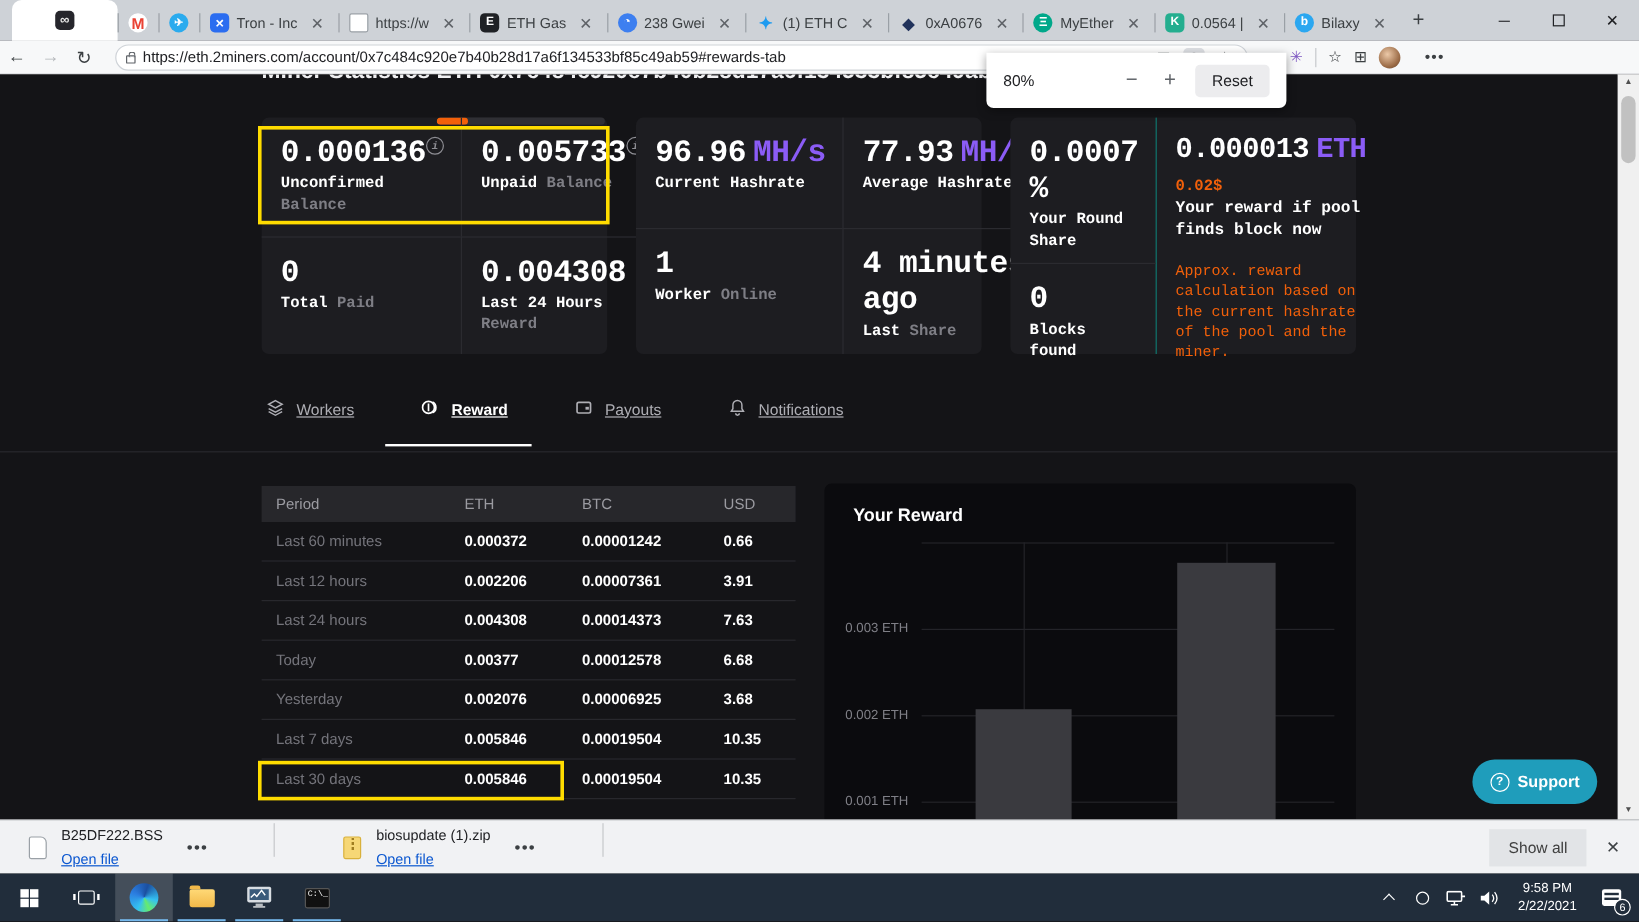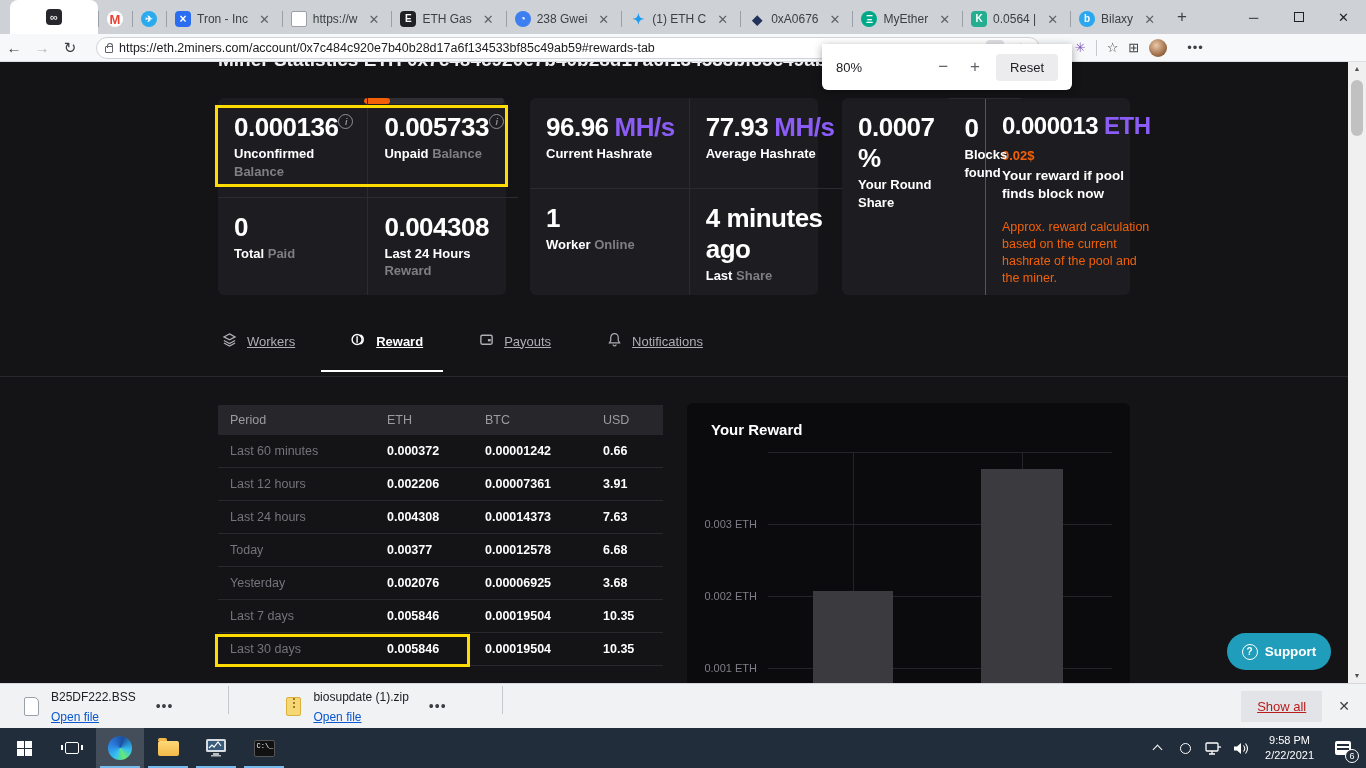--- a/index.html
+++ b/index.html
@@ -56,37 +56,37 @@
   
   #zoom-popup { position:absolute; top:44px; left:822px; width:250px; height:46px; background:#fff; border-radius:0 0 6px 6px; box-shadow:0 2px 8px rgba(0,0,0,.35); display:flex; align-items:center; padding:0 14px; gap:10px; z-index:50; }
   #zoom-level { font-size:13px; color:#202124; flex:1; }
   .zbtn { color:#5f6368; font-size:17px; padding:0 6px; cursor:pointer; }
   #zoom-reset { background:#ececee; border-radius:4px; font-size:13px; color:#202124; padding:6px 14px; cursor:pointer; }
 
   
   #page { position:absolute; top:62px; left:0; width:1348px; height:621px; background:#141417; overflow:hidden; }
   #page-heading { position:absolute; top:-13px; left:218px; width:925px; height:22px; overflow:hidden; color:#f0f0f2; font-size:19px; font-weight:bold; white-space:nowrap; }
 
-  .cardgroup { position:absolute; top:36px; height:197px; background:#1d1d21; border-radius:6px; }
+  .cardgroup { position:absolute; top:36px; height:197px; background:#1d1d21; border-radius:6px;font-family:Liberation Mono, monospace; }
   #group-balance { left:218px; width:288px; }
   #group-hashrate { left:530px; width:288px; }
   #group-pool { left:842px; width:288px; }
   .grid2 { display:grid; grid-template-columns:1fr 1fr; grid-template-rows:1fr 1fr; height:100%; }
   .cell { padding:14px 14px 10px 16px; position:relative; }
   .grid2 .cell:nth-child(2), .grid2 .cell:nth-child(4) { border-left:1px solid #2b2b30; }
   .grid2 .cell:nth-child(3), .grid2 .cell:nth-child(4) { border-top:1px solid #2b2b30; }
   .val { color:#fff; font-size:26px; font-weight:bold; letter-spacing:-.5px; display:flex; align-items:flex-start; justify-content:space-between; }
   .unit { color:#8b5cf6; margin-left:6px; }
   .info { width:15px; height:15px; border:1.5px solid #8e8e94; border-radius:50%; color:#8e8e94; font-size:9px; font-weight:bold; font-style:italic; display:inline-flex; align-items:center; justify-content:center; margin-top:2px; cursor:pointer; flex:none; }
   .lbl { margin-top:2px; font-size:13px; color:#fff; font-weight:bold; line-height:1.35; }
   .lbl .mut { color:#7e7e85; font-weight:bold; }
   #progressbar { position:absolute; left:146px; top:0; width:140px; height:6px; background:#2f2f34; border-radius:3px; overflow:hidden; }
   #progressfill { width:26px; height:100%; border-radius:3px; }
   .poolgrid { display:flex; height:100%; }
-  .poolleft { width:143px; display:flex; }
+  .poolleft { width:143px; display:flex; flex-direction:column; }
   .poolleft .cell { flex:1; }
   .poolleft .cell + .cell { border-top:1px solid #2b2b30; }
   .poolright { flex:1; border-left:1px solid #0f766e; padding:14px 14px 10px 16px; }
   .poolright .val { font-size:24px; }
   .usd { font-size:13px; font-weight:bold; margin-top:8px; }
   .rewardlbl { color:#fff; font-size:13.5px; font-weight:bold; line-height:1.35; margin-top:4px; }
   .note { font-size:12.5px; line-height:1.35; margin-top:16px; }
 
   .hlbox { position:absolute; border:3px solid #ffdc00; z-index:20; pointer-events:none; }
   #hl-balance { left:215px; top:43px; width:293px; height:82px; }
@@ -130,21 +130,21 @@
   #downloads { position:absolute; left:0; top:683px; width:1366px; height:45px; background:#f1f2f4; border-top:1px solid #d5d7da; display:flex; align-items:center; }
   .dl-item { display:flex; align-items:center; padding:0 14px 0 24px; gap:12px; }
   .dl-texts { line-height:1.25; }
   .dl-name { font-size:12px; color:#202124; }
   .dl-open { font-size:12px; color:#0b57d0; text-decoration:underline; cursor:pointer; }
   .dl-menu { color:#3c4043; font-size:14px; letter-spacing:1px; padding:0 8px; cursor:pointer; }
   .dl-div { width:1px; height:28px; background:#c6c8cb; }
   .file-icon { width:15px; height:19px; background:#fff; border:1px solid #9aa0a6; border-radius:2px 5px 2px 2px; }
   .zip-icon { width:15px; height:19px; background:#f6d776; border:1px solid #d9b13c; border-radius:2px; position:relative; }
   .zip-icon::before { content:""; position:absolute; left:6px; top:0; width:2px; height:12px; background:repeating-linear-gradient(#a07d20 0 2px, #f6d776 2px 4px); }
-  #show-all { margin-left:auto; background:#e2e4e7; padding:8px 16px; font-size:13px; color:#b91c1c; cursor:pointer;text-decoration:underline; }
+  #show-all { margin-left:auto; background:#e2e4e7; padding:8px 16px; font-size:13px; color:#404040; cursor:pointer; }
   #dl-close { padding:0 16px; color:#3c4043; font-size:14px; cursor:pointer; }
 
   
   #taskbar { position:absolute; left:0; top:728px; width:1366px; height:40px; background:#212d3b; display:flex; align-items:stretch; }
   .tbslot { width:48px; display:flex; align-items:center; justify-content:center; position:relative; cursor:pointer; }
   .tbslot.open::after { content:""; position:absolute; bottom:0; left:4px; right:4px; height:2px; background:#76b9ed; }
   .tbslot.activeapp { background:rgba(255,255,255,.16); }
   .winlogo { display:grid; grid-template-columns:7px 7px; grid-template-rows:7px 7px; gap:1px; }
   .winlogo span { background:#fff; }
   .taskview { width:14px; height:12px; border:1.5px solid #fff; border-radius:2px; position:relative; }

